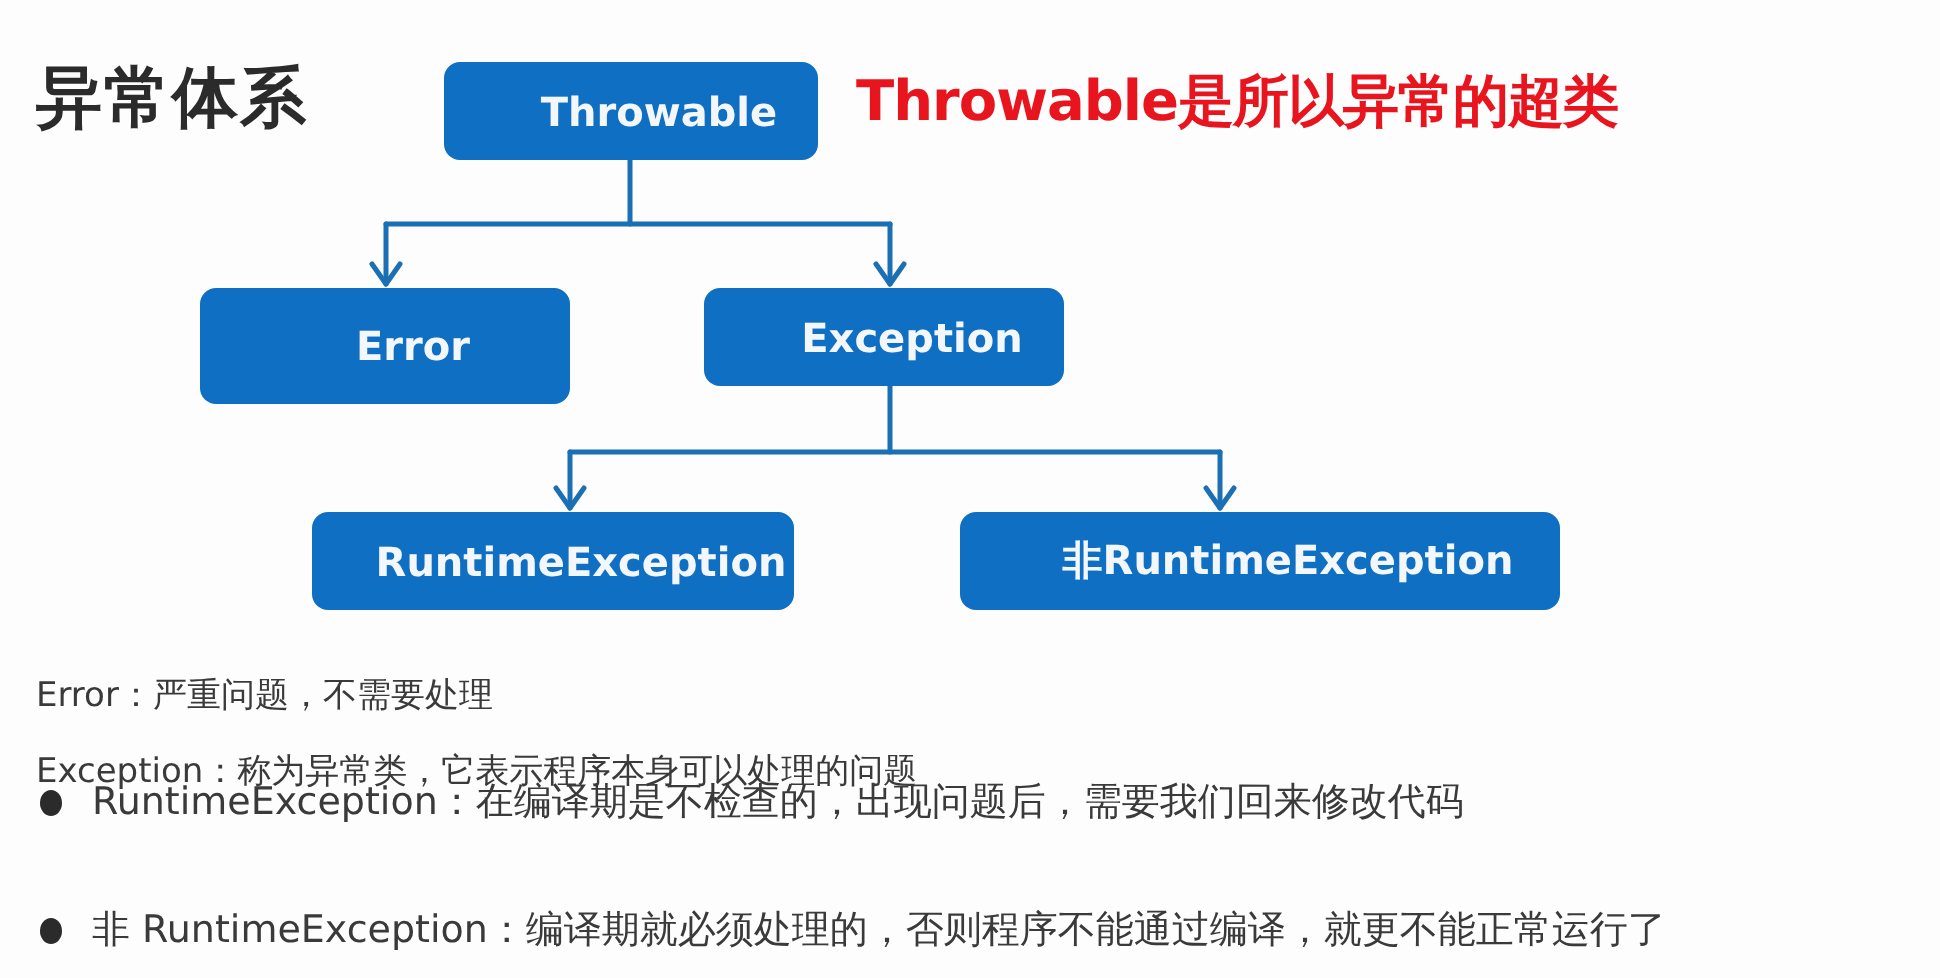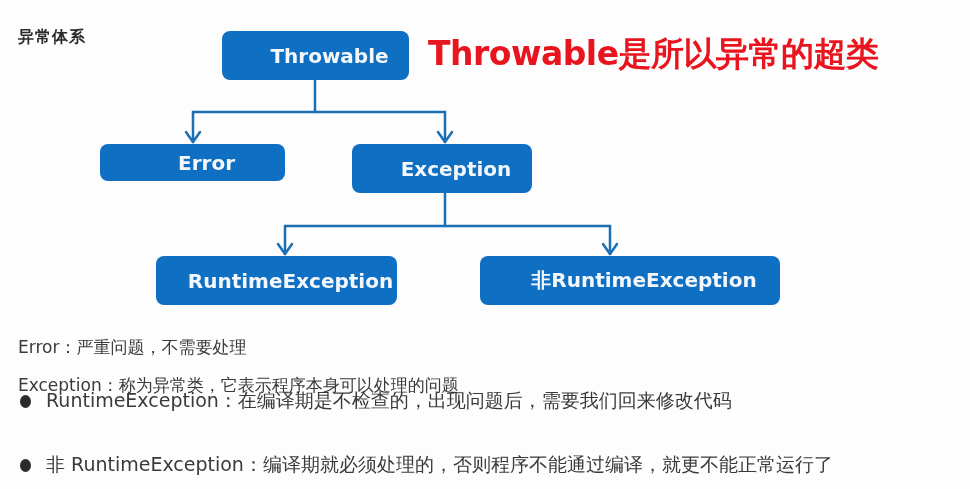--- a/index.html
+++ b/index.html
@@ -4,26 +4,26 @@
   <style>
     html, body { margin: 0; padding: 0; }
     body {
       width: 970px; height: 489px; overflow: hidden;
       background: #fdfdfd;
       position: relative;
       font-family: "DejaVu Sans", "Liberation Sans", sans-serif;
     }
     .title {
       position: absolute; left: 18px; top: 27px;
-      font-size: 16px; font-weight: bold; color: #2b2b2b;
+      font-size: 33px; font-weight: bold; color: #2b2b2b;
       letter-spacing: 1px;
     }
     .annotation {
       position: absolute; left: 428px; top: 32px;
-      font-size: 33px; font-weight: bold; color: #e8141e;
+      font-size: 28px; font-weight: bold; color: #e8141e;
       white-space: nowrap; letter-spacing: -0.5px;
     }
     .node {
       position: absolute;
       background: #0f6fc2;
       border-radius: 8px;
       color: #f3f7fb;
       font-weight: bold;
       font-size: 20px;
       display: flex; align-items: center; justify-content: center;
@@ -66,21 +66,21 @@
     <path d="M445 193 L445 226"></path>
     <path d="M285 226 L610 226"></path>
     <path d="M285 226 L285 254"></path>
     <path d="M278 244 L285 254 L292 244"></path>
     <path d="M610 226 L610 254"></path>
     <path d="M603 244 L610 254 L617 244"></path>
   </g>
 </svg>
 
 <div class="node" style="left:222px; top:31px; width:187px; height:49px;">Throwable</div>
-<div class="node" style="left:100px; top:144px; width:185px; height:37px;">Error</div>
+<div class="node" style="left:100px; top:144px; width:185px; height:58px;">Error</div>
 <div class="node" style="left:352px; top:144px; width:180px; height:49px;">Exception</div>
 <div class="node" style="left:156px; top:256px; width:241px; height:49px;">RuntimeException</div>
 <div class="node" style="left:480px; top:256px; width:300px; height:49px;">非RuntimeException</div>
 
 <div class="desc" style="top:336px;">Error：严重问题，不需要处理</div>
 <div class="desc" style="top:374px;">Exception：称为异常类，它表示程序本身可以处理的问题</div>
 
 <div class="bullet-row" style="top:388px;text-align:right;">
   <span class="bullet"></span>
   <span>RuntimeException：在编译期是不检查的，出现问题后，需要我们回来修改代码</span>

